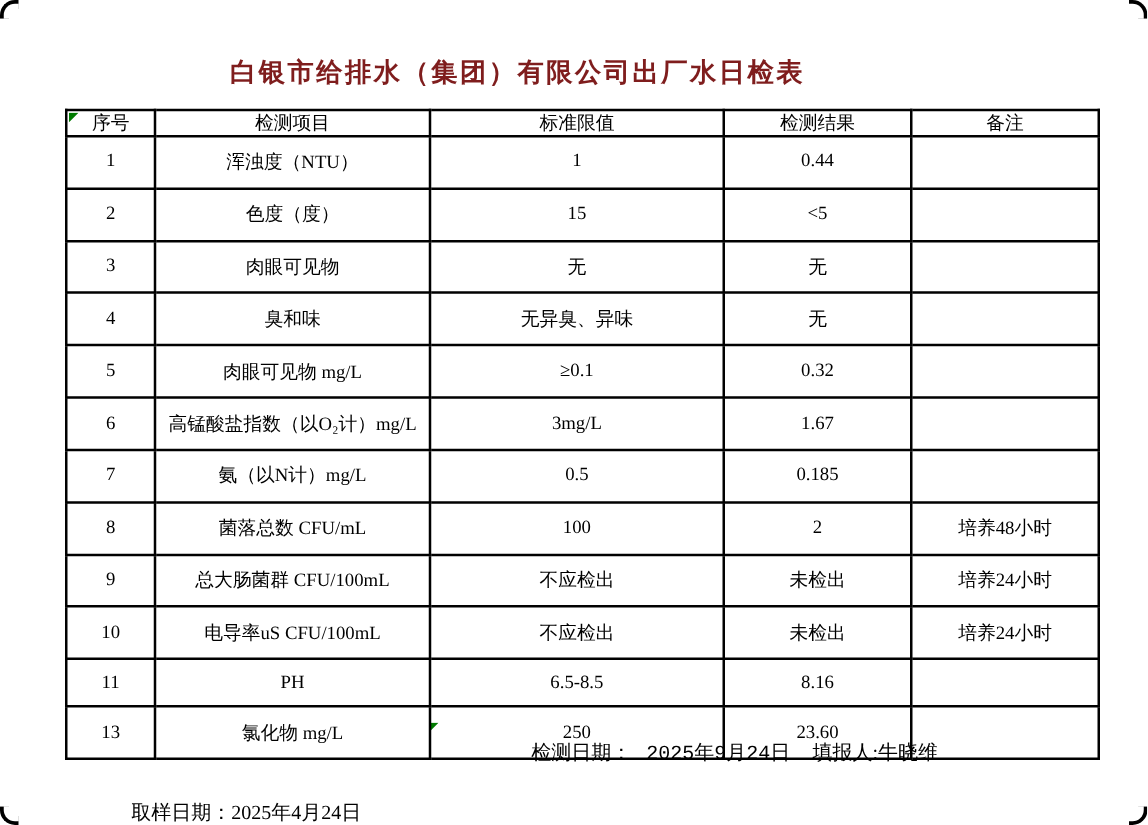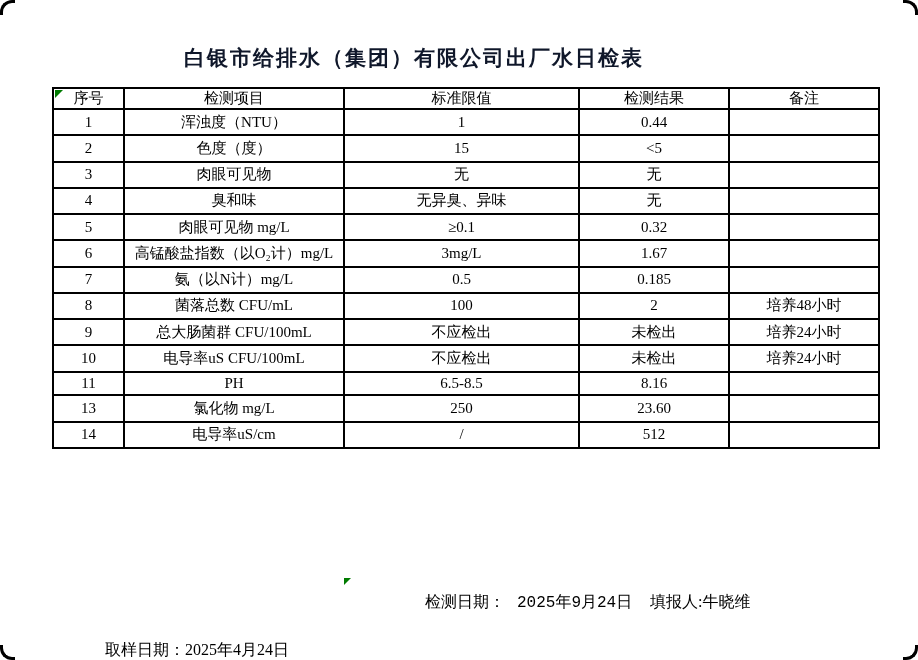--- a/index.html
+++ b/index.html
@@ -21,27 +21,27 @@
 
   .title {
     position: absolute;
     left: 0; top: 44px;
     width: 828px;
     text-align: center;
     font-family: "DejaVu Sans", "Liberation Sans", sans-serif;
     font-weight: bold;
     font-size: 21px;
     letter-spacing: 2px;
-    color: #0f172a;
+    color: #7f1d1d;
   }
 
   table.inspection {
     position: absolute;
     left: 52px; top: 87px;
-    width: 826px; height: 362px;
+    width: 826px; height: 521px;
     border-collapse: collapse;
     table-layout: fixed;
   }
   table.inspection th,
   table.inspection td {
     border: 2px solid #000000;
     text-align: center;
     vertical-align: middle;
     font-size: 15px;
     font-weight: normal;
@@ -180,27 +180,20 @@
       <td>8.16</td>
       <td></td>
     </tr>
     <tr>
       <td>13</td>
       <td>氯化物 mg/L</td>
       <td>250</td>
       <td>23.60</td>
       <td></td>
     </tr>
-    <tr>
-      <td>14</td>
-      <td>电导率uS/cm</td>
-      <td>/</td>
-      <td>512</td>
-      <td></td>
-    </tr>
   </tbody>
 </table>
 
 <div class="footer-item sampling">
   <span>取样日期：</span><span>2025年4月24日</span>
 </div>
 <div class="footer-item testing">
   <span>检测日期：</span><span class="gap"></span><span>2025年9月24日</span>
 </div>
 <div class="footer-item reporter">

